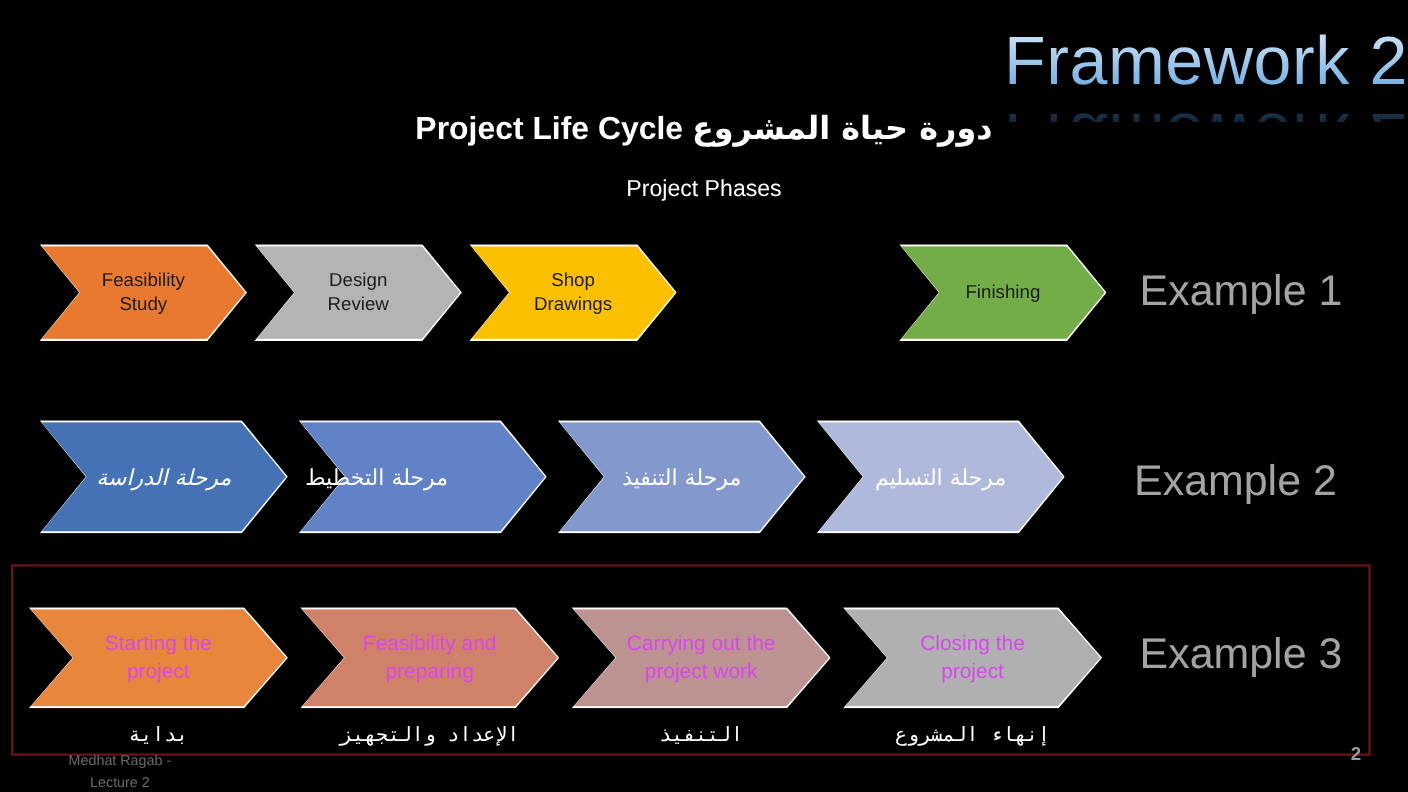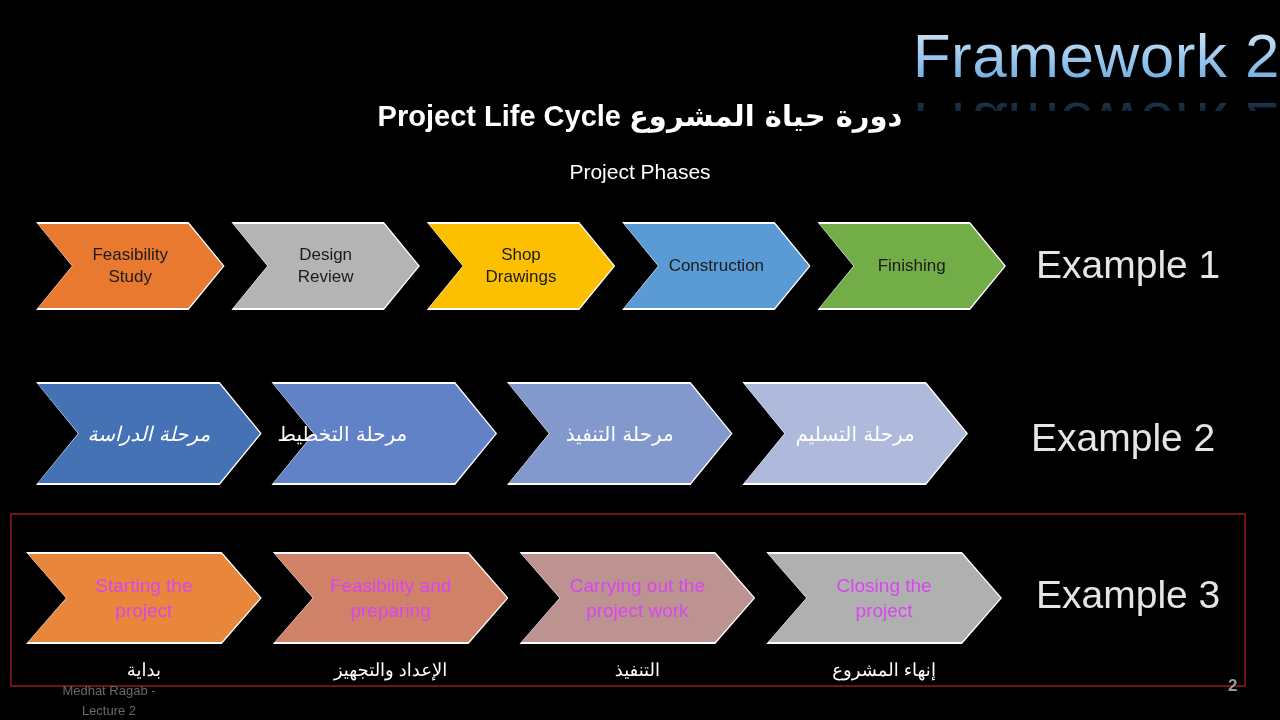--- a/index.html
+++ b/index.html
@@ -64,29 +64,29 @@
   .row1 .chev{font-size:17px;line-height:22px;color:#1b1b1b;}
   
   .row2{left:36px;top:382px;width:932px;height:103px;}
   .row2 .chev{font-size:20px;line-height:26px;color:#ffffff;
     font-family:"DejaVu Sans","Liberation Sans",sans-serif;direction:rtl;}
   
   .row3{left:26px;top:552px;width:976px;height:92px;}
   .row3 .chev{font-size:19px;line-height:25px;color:#d946ef;}
 
   
-  .example{position:absolute;font-size:39px;line-height:46px;color:#e5e5e5;font-weight:400;}
+  .example{position:absolute;font-size:39px;line-height:46px;color:#a3a3a3;font-weight:400;}
   .ex1{left:1036px;top:242px;}
   .ex2{left:1031px;top:415px;}
   .ex3{left:1036px;top:572px;}
 
   
   .caption{position:absolute;top:658px;font-size:18px;line-height:24px;color:#fff;
     text-align:center;direction:rtl;
-    font-family:Liberation Sans, sans-serif;}
+    font-family:Liberation Mono, monospace;}
 
   
   .footer{position:absolute;left:14px;top:681px;width:190px;text-align:center;
     font-size:13px;line-height:20px;color:#6a6a6a;}
   .pagenum{position:absolute;left:1228px;top:676px;font-size:17px;font-weight:bold;
     color:#9a9a9a;}
 </style>
 </head>
 <body>
 
@@ -123,27 +123,20 @@
         </div>
       </div>
       <div class="chev" style="left: 390.716px; width: 188.568px;">
         <div class="outline" style="clip-path: polygon(0% 0%, 80.9087% 0%, 100% 50%, 80.9087% 100%, 0% 100%, 19.0913% 50%);"></div>
         <div class="fill" style="background: rgb(252, 192, 0); inset: 1.6px; clip-path: polygon(0% 0%, 81.0971% 0%, 100% 50%, 81.0971% 100%, 0% 100%, 18.9029% 50%);"></div>
         <div class="inner">
           <div>Shop</div>
           <div>Drawings</div>
         </div>
       </div>
-      <div class="chev" style="left: 586.074px; width: 188.568px;">
-        <div class="outline" style="clip-path: polygon(0% 0%, 80.9087% 0%, 100% 50%, 80.9087% 100%, 0% 100%, 19.0913% 50%);"></div>
-        <div class="fill" style="background: rgb(91, 155, 213); inset: 1.6px; clip-path: polygon(0% 0%, 81.0971% 0%, 100% 50%, 81.0971% 100%, 0% 100%, 18.9029% 50%);"></div>
-        <div class="inner">
-          <div>Construction</div>
-        </div>
-      </div>
       <div class="chev" style="left: 781.432px; width: 188.568px;">
         <div class="outline" style="clip-path: polygon(0% 0%, 80.9087% 0%, 100% 50%, 80.9087% 100%, 0% 100%, 19.0913% 50%);"></div>
         <div class="fill" style="background: rgb(114, 173, 72); inset: 1.6px; clip-path: polygon(0% 0%, 81.0971% 0%, 100% 50%, 81.0971% 100%, 0% 100%, 18.9029% 50%);"></div>
         <div class="inner">
           <div>Finishing</div>
         </div>
       </div>
     </div>
   <div class="row row2" id="row2">
       <div class="chev" style="left: 0px; width: 225.661px; font-style: italic;">

